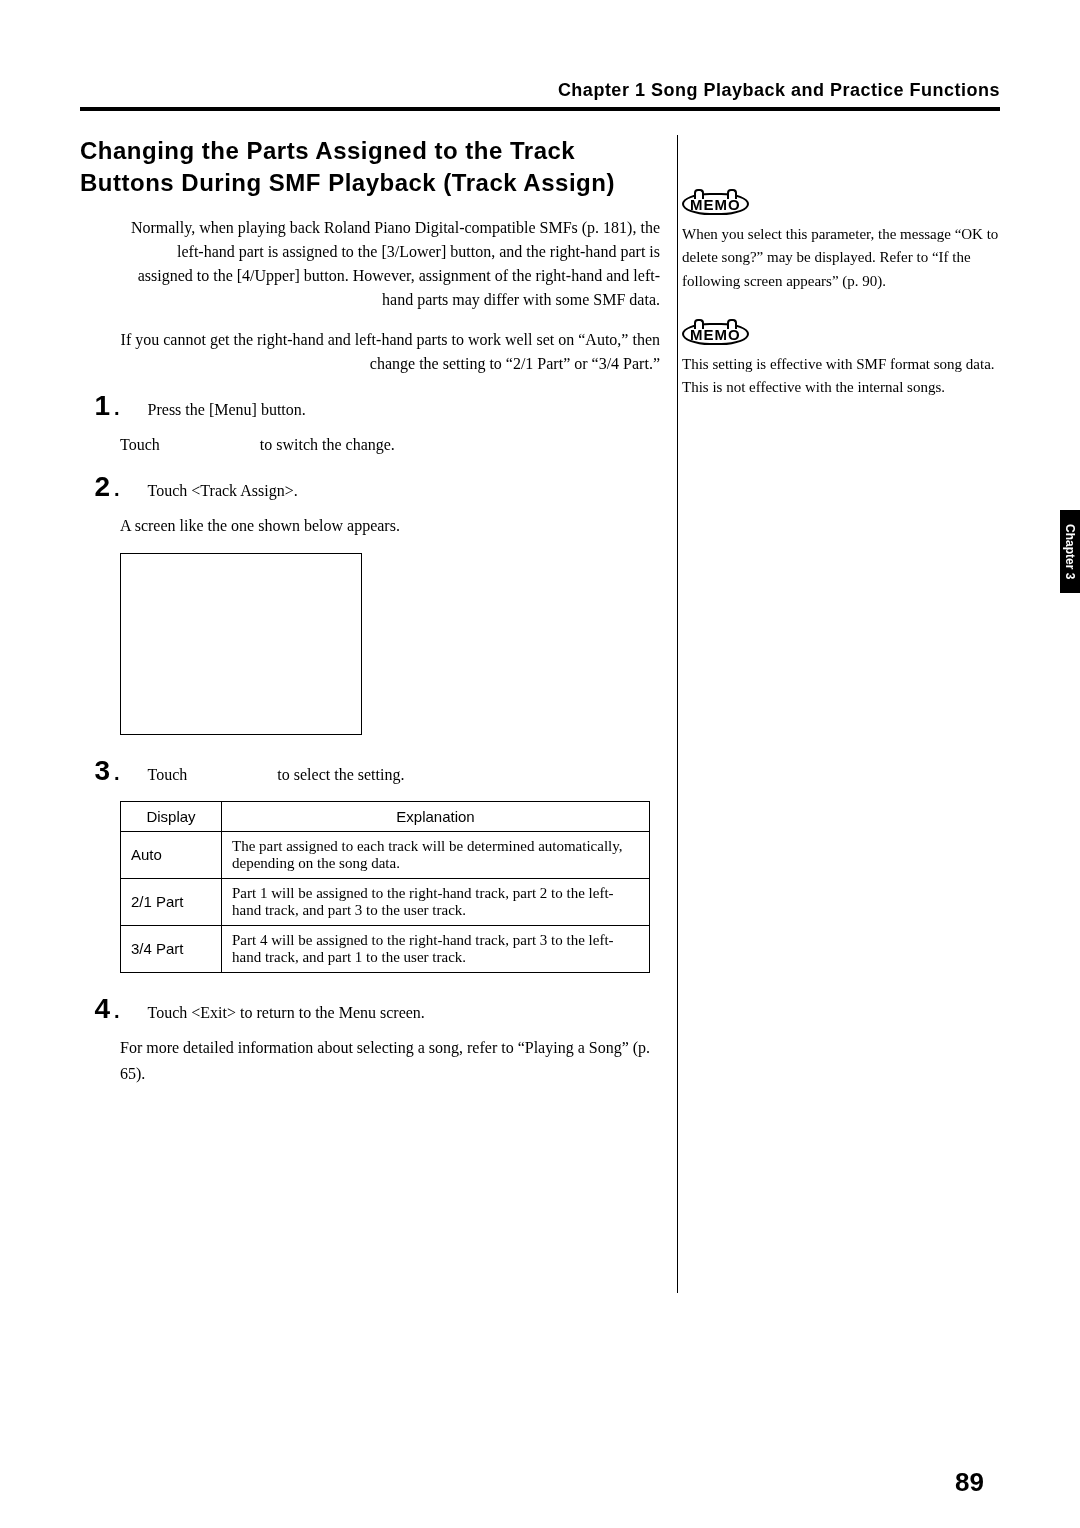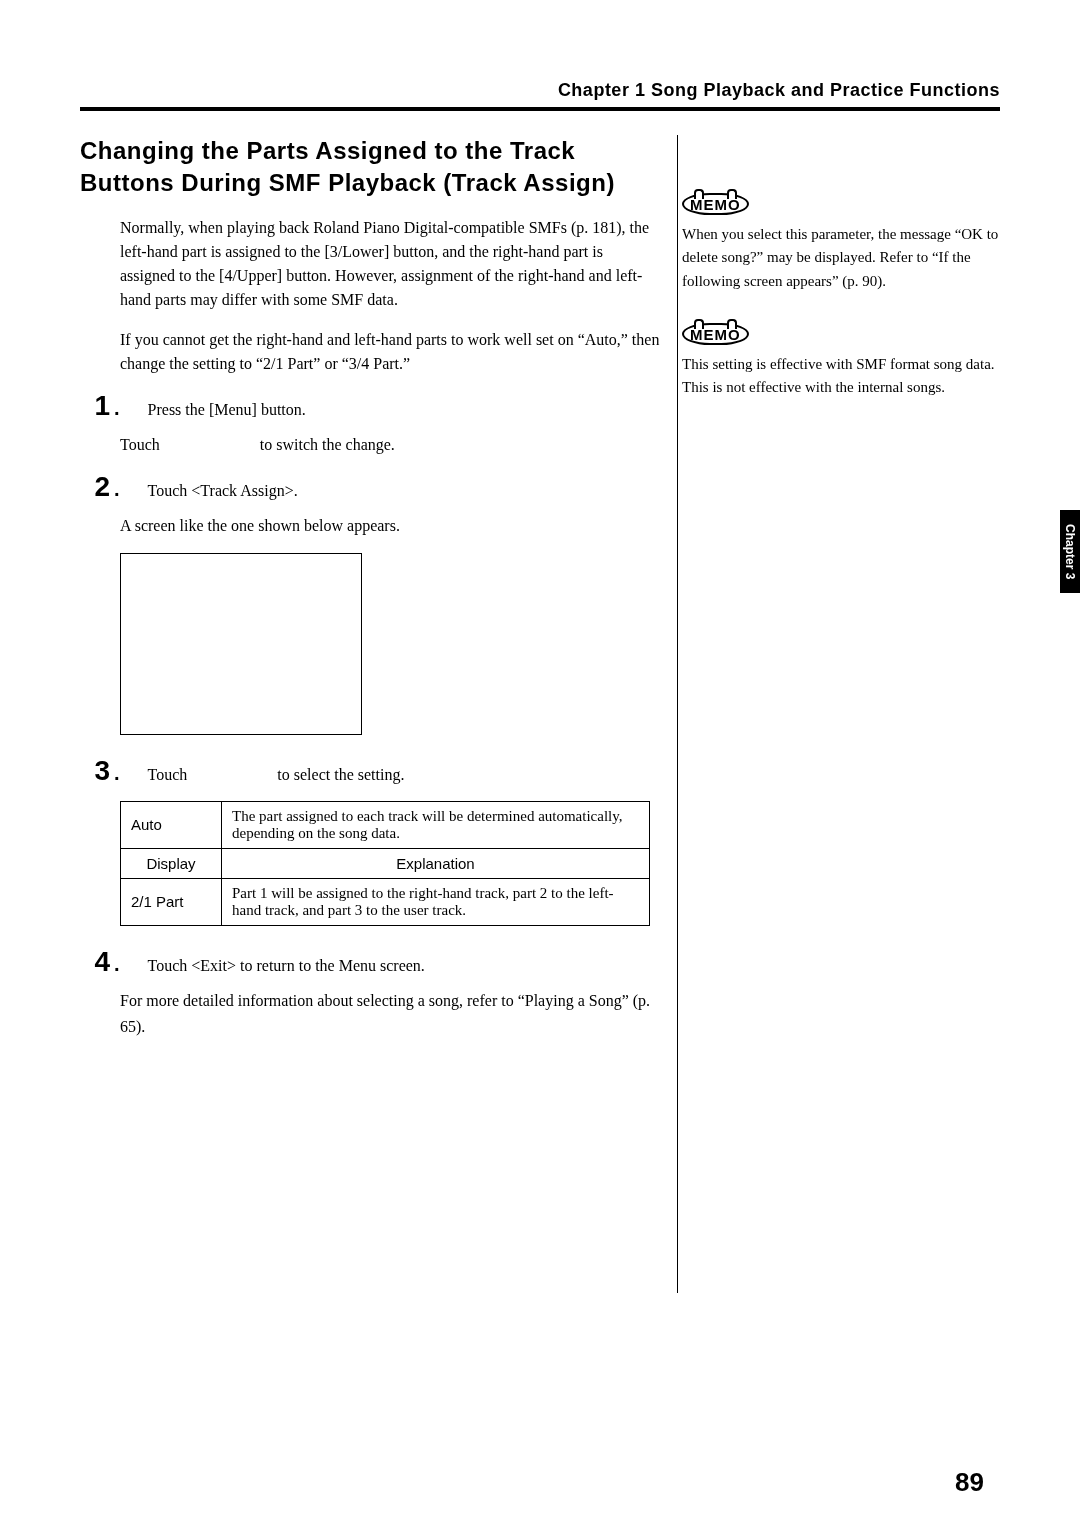--- a/index.html
+++ b/index.html
@@ -50,20 +50,21 @@
     font-size: 24px;
     line-height: 1.35;
     margin: 0 0 14px 0;
     letter-spacing: 0.5px;
   }
   .body-text {
     margin-left: 40px;
     font-size: 16px;
     line-height: 1.5;
     margin-bottom: 14px;
+    text-align: right;
   }
   .step {
     display: flex;
     align-items: baseline;
     gap: 10px;
     margin-top: 10px;
   }
   .step-num {
     font-family: Arial, Helvetica, sans-serif;
     font-weight: bold;
@@ -210,30 +211,34 @@
         <span class="step-num">3</span>
           <span class="step-dot">.</span>
         <span class="step-label">
           <span>Touch</span><span class="gap"></span><span>to select the setting.</span>
         </span>
       </div>
 
       <table class="opts">
         <tbody>
             <tr>
+          <th>Display</th>
+          <th>Explanation</th>
+        </tr>
+        <tr>
           <td class="disp">Auto</td>
           <td>The part assigned to each track will be determined automatically, depending on the song data.</td>
-        </tr>
-        <tr>
-          <th>Display</th>
-          <th>Explanation</th>
         </tr>
         <tr>
           <td class="disp">2/1 Part</td>
           <td>Part 1 will be assigned to the right-hand track, part 2 to the left-hand track, and part 3 to the user track.</td>
+        </tr>
+        <tr>
+          <td class="disp">3/4 Part</td>
+          <td>Part 4 will be assigned to the right-hand track, part 3 to the left-hand track, and part 1 to the user track.</td>
         </tr>
       </tbody>
         </table>
 
       <div class="step">
         <span class="step-num">4</span>
           <span class="step-dot">.</span>
         <span class="step-label">Touch &lt;Exit&gt; to return to the Menu screen.</span>
       </div>
       <p class="sub-text">For more detailed information about selecting a song, refer to “Playing a Song” (p. 65).</p>

